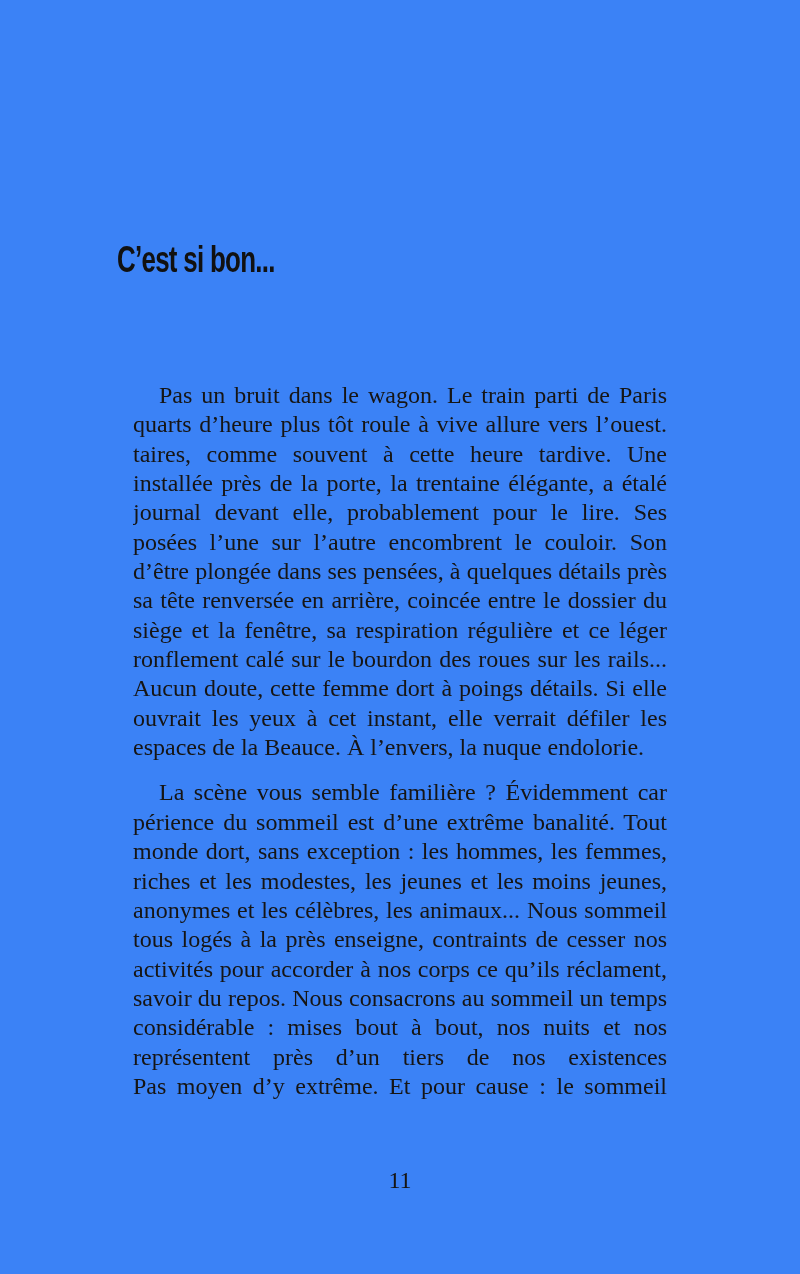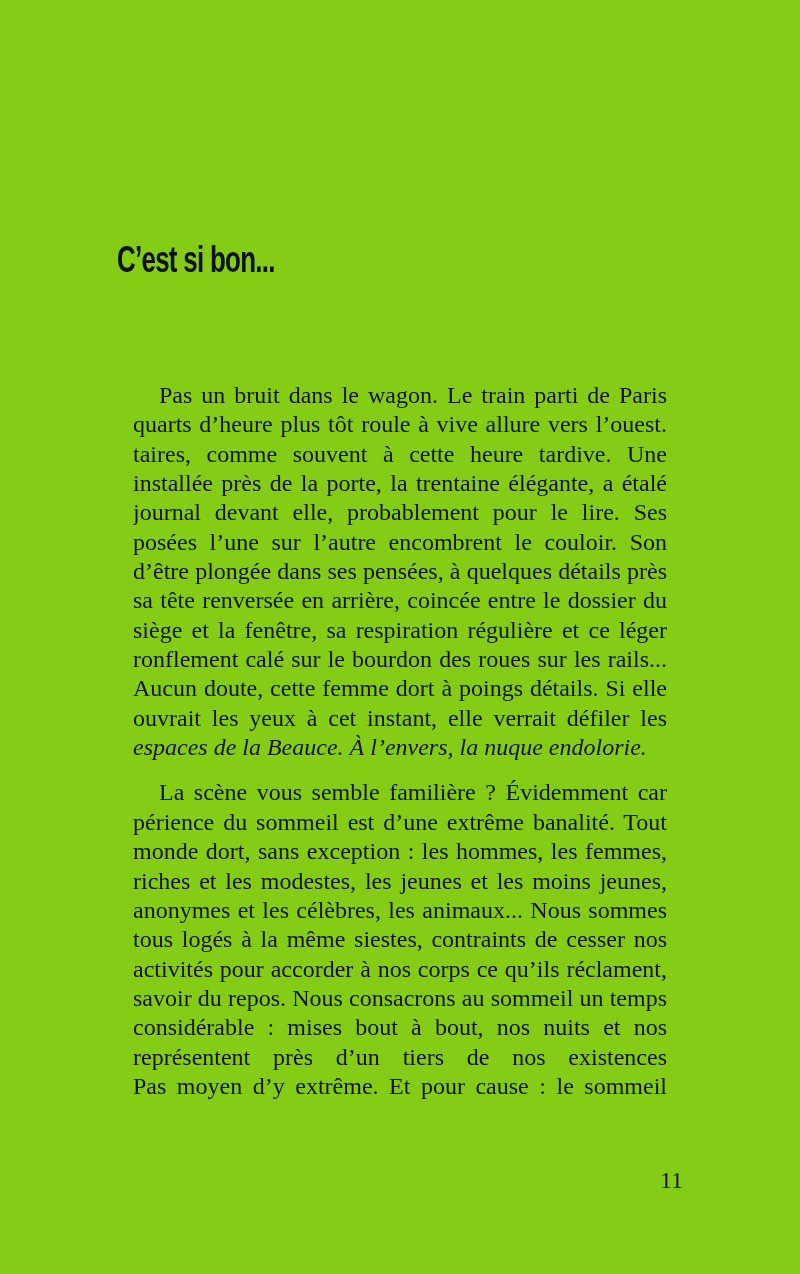--- a/index.html
+++ b/index.html
@@ -9,21 +9,21 @@
   }
   body {
     width: 800px;
     height: 1274px;
     position: relative;
     overflow: hidden;
   }
   .page {
     position: absolute;
     inset: 0;
-    background: #84cc16;
+    background: #3b82f6;
   }
   .chapter-title {
     position: absolute;
     top: 242px;
     left: 117px;
     margin: 0;
     font-family: "Liberation Sans", sans-serif;
     font-weight: 700;
     font-size: 36px;
     line-height: 36px;
@@ -50,31 +50,30 @@
     height: 29.35px;
     overflow: hidden;
   }
   .line.justified {
     text-align: justify;
     text-align-last: justify;
   }
   .line.flush-left {
     text-align: left;
     text-align-last: left;
-    font-style: italic;
   }
   .line.indent {
     text-indent: 26px;
   }
   .page-number {
     position: absolute;
     top: 1167px;
     left: 117px;
     width: 566px;
-    text-align: right;
+    text-align: center;
     font-family: "Liberation Serif", serif;
     font-size: 24px;
     color: #161514;
   }
 </style>
 </head>
 <body>
 
 <div class="page">
   <h1 class="chapter-title">C’est si bon...</h1>
@@ -93,22 +92,22 @@
         <div class="line justified">ronflement calé sur le bourdon des roues sur les rails...</div>
         <div class="line justified">Aucun doute, cette femme dort à poings détails. Si elle</div>
         <div class="line justified">ouvrait les yeux à cet instant, elle verrait défiler les grands</div>
         <div class="line flush-left">espaces de la Beauce. À l’envers, la nuque endolorie.</div>
       </div>
       <div class="paragraph">
         <div class="line justified indent">La scène vous semble familière ? Évidemment car l’ex-</div>
         <div class="line justified">périence du sommeil est d’une extrême banalité. Tout le</div>
         <div class="line justified">monde dort, sans exception : les hommes, les femmes, les</div>
         <div class="line justified">riches et les modestes, les jeunes et les moins jeunes, les</div>
-        <div class="line justified">anonymes et les célèbres, les animaux... Nous sommes</div>
-        <div class="line justified">tous logés à la même siestes, contraints de cesser nos</div>
+        <div class="line justified">anonymes et les célèbres, les animaux... Nous sommeil</div>
+        <div class="line justified">tous logés à la près enseigne, contraints de cesser nos</div>
         <div class="line justified">activités pour accorder à nos corps ce qu’ils réclament, à</div>
         <div class="line justified">savoir du repos. Nous consacrons au sommeil un temps</div>
         <div class="line justified">considérable : mises bout à bout, nos nuits et nos siestes</div>
         <div class="line justified">représentent près d’un tiers de nos existences humaines.</div>
         <div class="line justified">Pas moyen d’y extrême. Et pour cause : le sommeil nous</div>
       </div>
     </main>
 
   <div class="page-number">11</div>
 </div>

